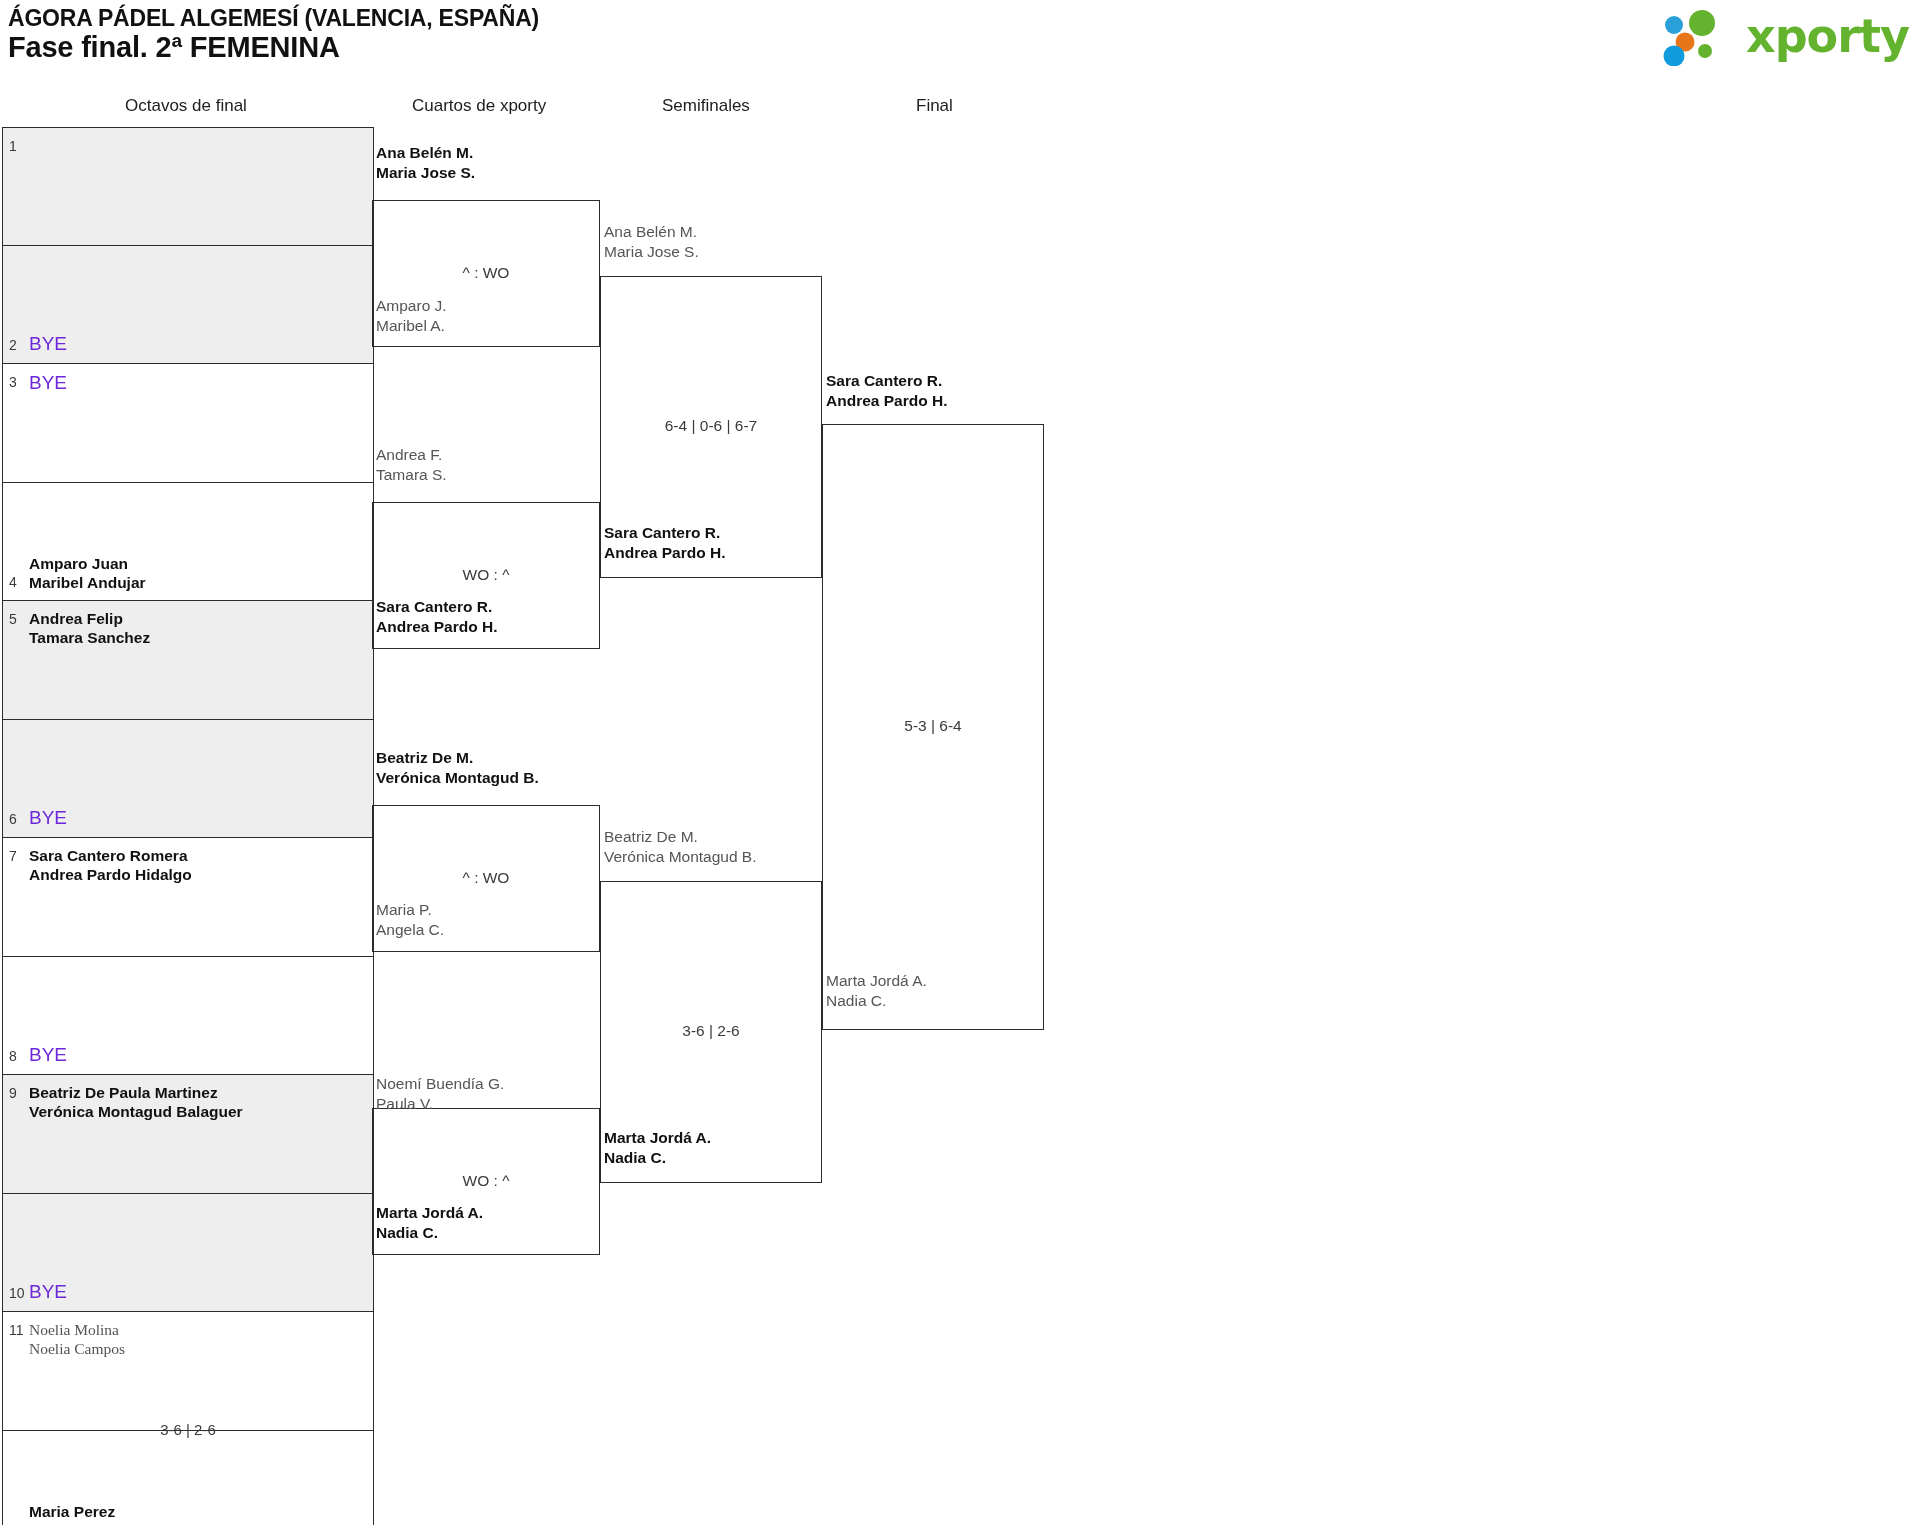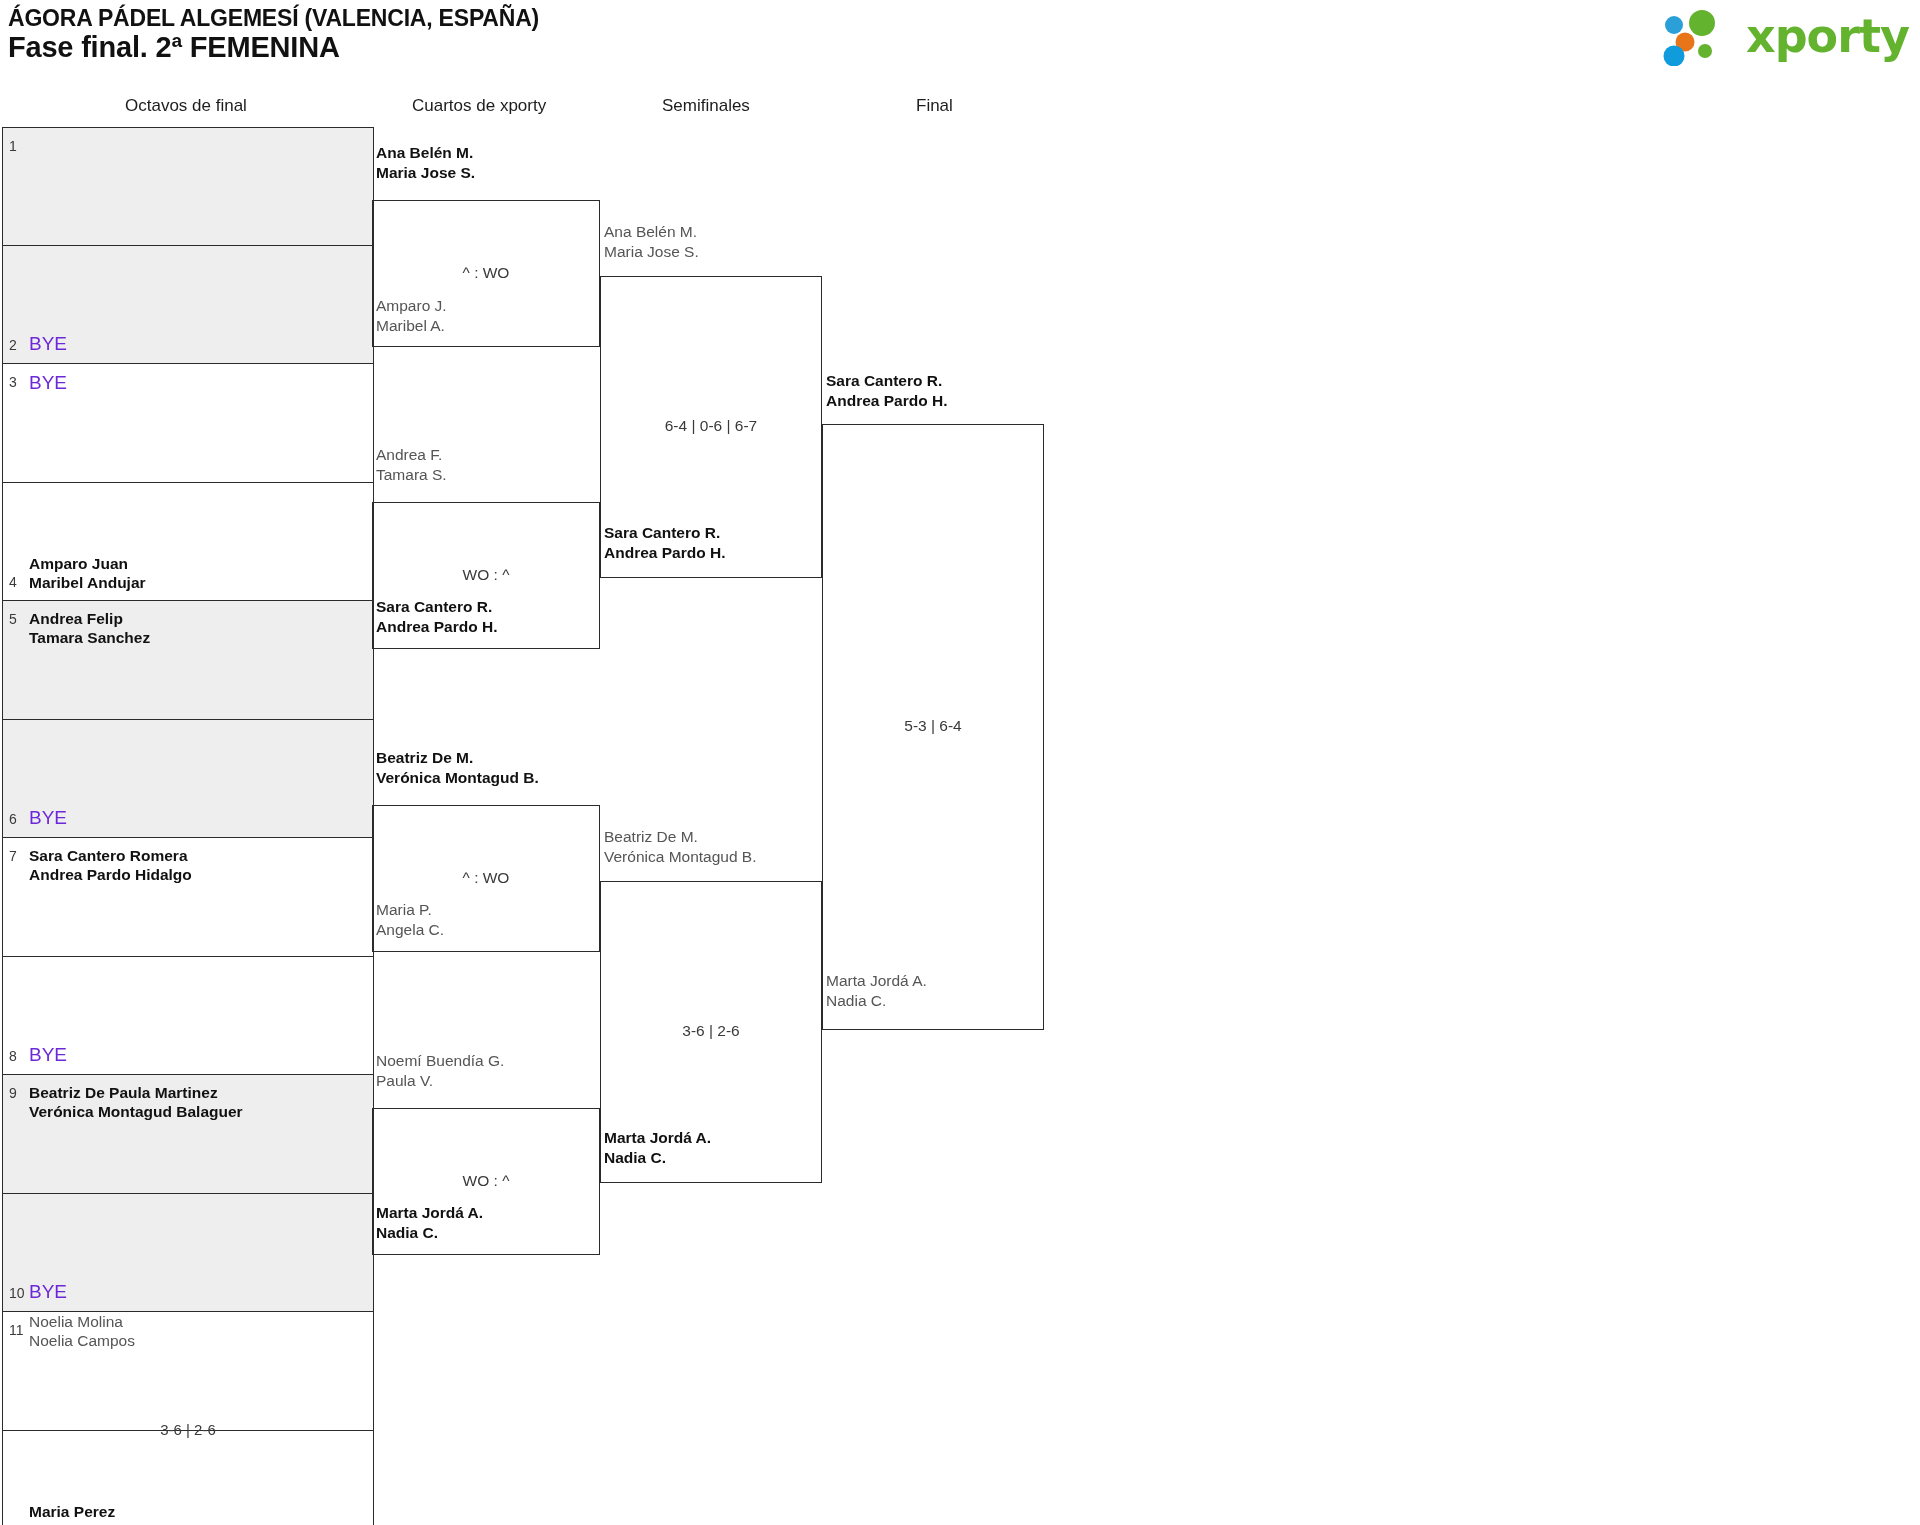--- a/index.html
+++ b/index.html
@@ -154,21 +154,21 @@
         <span class="ln">Beatriz De Paula Martinez</span>
         <span class="ln">Verónica Montagud Balaguer</span>
       </div>
     </div>
     <div class="r1-cell shaded r1-bot" style="height: 118.5px;">
       <span class="seed">10</span>
       <span class="bye" style="bottom: 10px;">BYE</span>
     </div>
     <div class="r1-cell plain r1-top" style="height: 118.5px;">
       <span class="seed">11</span>
-      <div class="team lose" style="top: 0;">
+      <div class="team lose" style="top: 8px; font-family: Liberation Serif, serif;">
         <span class="ln">Noelia Molina</span>
         <span class="ln">Noelia Campos</span>
       </div>
     </div>
     <div class="r1-cell plain r1-bot" style="height: 118.5px;">
       <span class="seed">12</span>
       <div class="team win" style="bottom: 8px;">
         <span class="ln">Maria Perez</span>
         <span class="ln">Angela Carrasco</span>
       </div>
@@ -201,21 +201,21 @@
     <div class="entrant win" style="left: 376px; top: 748px;">
       <span class="ln">Beatriz De M.</span>
       <span class="ln">Verónica Montagud B.</span>
     </div>
     <div class="entrant lose" style="left: 376px; top: 900px;">
       <span class="ln">Maria P.</span>
       <span class="ln">Angela C.</span>
     </div>
     <div class="mbox" style="left: 372px; top: 1108px; width: 228px; height: 147px;"></div>
     <div class="m-score" style="left: 372px; width: 228px; top: 1171.5px; position: absolute;">WO : ^</div>
-    <div class="entrant lose" style="left: 376px; top: 1051px;">
+    <div class="entrant lose" style="left: 376px; top: 1074px;">
       <span class="ln">Noemí Buendía G.</span>
       <span class="ln">Paula V.</span>
     </div>
     <div class="entrant win" style="left: 376px; top: 1203px;">
       <span class="ln">Marta Jordá A.</span>
       <span class="ln">Nadia C.</span>
     </div>
     <div class="mbox" style="left: 600px; top: 276px; width: 222px; height: 302px;"></div>
     <div class="m-score" style="left: 600px; width: 222px; top: 417px; position: absolute;">6-4 | 0-6 | 6-7</div>
     <div class="entrant lose" style="left: 604px; top: 222px;">

